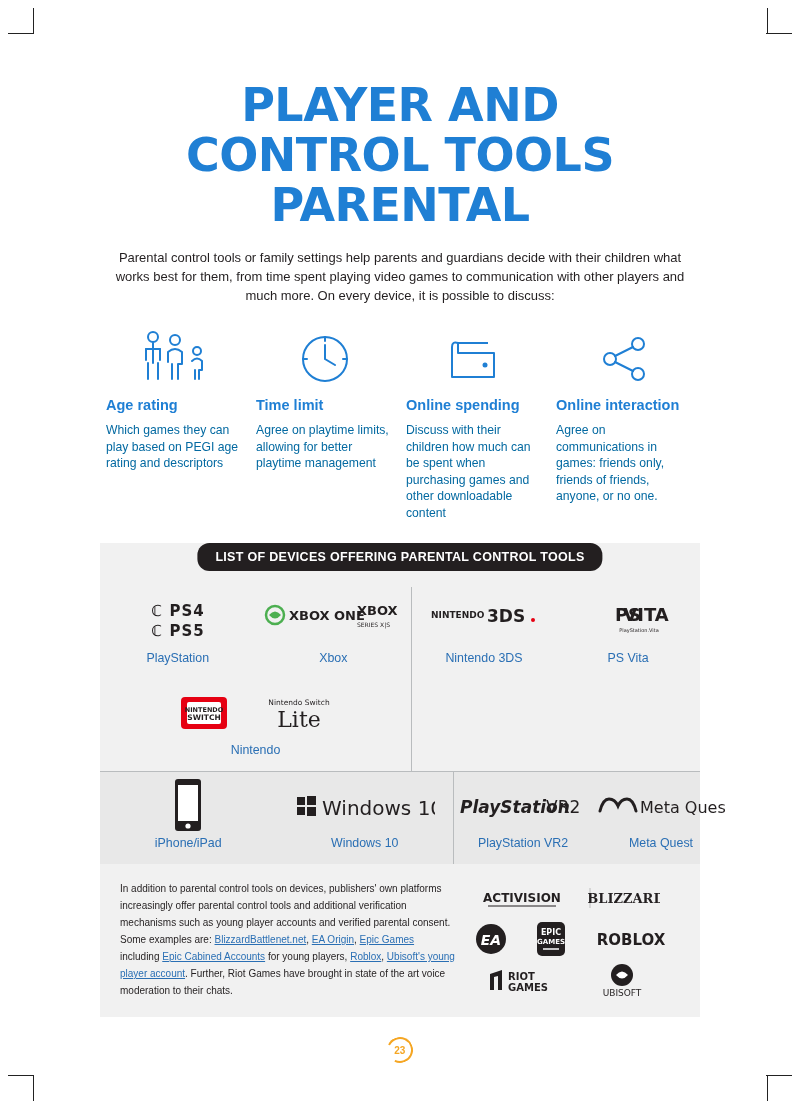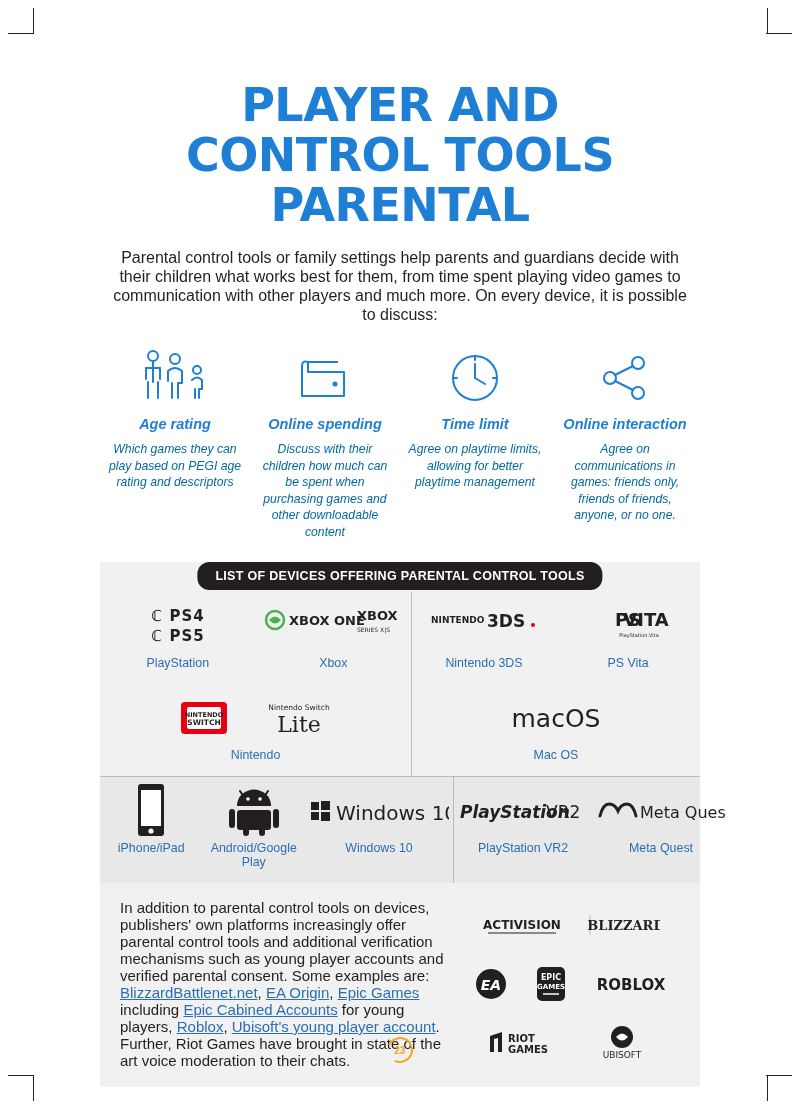--- a/index.html
+++ b/index.html
@@ -26,66 +26,66 @@
     font-size: 46px;
     line-height: 50px;
     text-align: center;
     letter-spacing: -0.5px;
     margin-bottom: 18px;
   }
   h1.title .ln { display: block; }
 
   .intro {
     text-align: center;
-    font-size: 16px;
+    font-size: 13px;
     line-height: 19px;
     color: #231f20;
     padding: 0 8px;
   }
 
   .features {
     display: flex;
     margin-top: 22px;
   }
-  .feature { flex: 1; text-align: center; padding: 0 6px; font-style: italic; }
+  .feature { flex: 1; text-align: left; padding: 0 6px; }
   .feature .ficon { height: 58px; display: flex; align-items: flex-end; justify-content: center; margin-bottom: 12px; }
   .feature .fname {
     color: #1f7fd4; font-weight: bold; font-size: 14.5px; margin-bottom: 9px;
   }
   .feature .fdesc { font-size: 12.2px; line-height: 16.5px; color: #0369a1; }
 
   
   .devices-wrap { margin-top: 22px; position: relative; }
   .panel-header {
     position: absolute; left: 50%; top: 0; transform: translateX(-50%);
     background: #231f20; color: #fff;
     font-size: 12.5px; font-weight: bold; letter-spacing: .3px;
     padding: 7px 18px; border-radius: 12px;
     white-space: nowrap;
     z-index: 5;
   }
-  .panel-body { background: #f1f1f1; padding-top: 30px; }
+  .panel-body { background: #f1f1f1; padding-top: 44px; }
   .row-top { display: flex; }
   .col-left { width: 52%; border-right: 1px solid #b9bcbe; }
   .col-right { width: 48%; }
   .devgrid { display: flex; }
   .dev {
     flex: 1; text-align: center; padding: 12px 4px 14px;
   }
   .dev .dicon { height: 44px; display: flex; align-items: center; justify-content: center; }
   .dev .dlabel { color: #2a6fb4; font-size: 12.4px; margin-top: 8px; }
 
   .divider-h { border-top: 1px solid #b9bcbe; }
   .band2 { background: #e8e8e8; display: flex; margin-top: 0; }
   .band2 .left { width: 59%; display: flex; border-right: 1px solid #b9bcbe; }
   .band2 .right { width: 41%; display: flex; }
 
   
   .note-wrap { background: #f1f1f1; display: flex; padding: 16px 20px 18px; }
-  .note-text { width: 60%; font-size: 15px; line-height: 17px; color: #231f20; }
+  .note-text { width: 60%; font-size: 10px; line-height: 17px; color: #231f20; }
   .note-text a { color: #2a6fb4; }
   .logos { width: 40%; display: flex; flex-wrap: wrap; align-items: center; justify-content: center; gap: 6px 26px; padding-left: 6px; }
   .logo { height: 26px; display: flex; align-items: center; justify-content: center; }
 
   .visit {
     margin-top: 20px; font-size: 12.6px; line-height: 19px; color: #231f20;
     padding: 0 4px;
   }
   .visit a { color: #2a6fb4; }
 
@@ -140,40 +140,40 @@
             <circle cx="58" cy="22" r="4"></circle>
             <path d="M53 32 q5 -5 10 0 l0 9 l-3 0 l0 9 M56 41 l0 9" stroke-linecap="round" stroke-linejoin="round"></path>
           </svg>
         </div>
         <div class="fname">Age rating</div>
         <div class="fdesc">Which games they can play based on PEGI age rating and descriptors</div>
       </div>
 
       <div class="feature">
         <div class="ficon">
+          <svg width="56" height="56" viewBox="0 0 56 56" fill="none" stroke="#1f7fd4" stroke-width="2">
+            <circle cx="28" cy="30" r="22"></circle>
+            <path d="M28 16 L28 30 L38 36" stroke-linecap="round"></path>
+            <path d="M28 8 L28 12 M46 30 L50 30 M6 30 L10 30" stroke-linecap="round"></path>
+          </svg>
+        </div>
+        <div class="fname">Time limit</div>
+        <div class="fdesc">Agree on playtime limits, allowing for better playtime management</div>
+      </div>
+
+      <div class="feature">
+        <div class="ficon">
           <svg width="62" height="52" viewBox="0 0 62 52" fill="none" stroke="#1f7fd4" stroke-width="2" stroke-linejoin="round">
             <path d="M8 14 L8 44 L50 44 L50 20 L14 20 L14 10 L44 10"></path>
             <path d="M8 14 q0 -6 6 -4"></path>
             <circle cx="41" cy="32" r="2.5" fill="#1f7fd4" stroke="none"></circle>
           </svg>
         </div>
         <div class="fname">Online spending</div>
         <div class="fdesc">Discuss with their children how much can be spent when purchasing games and other downloadable content</div>
-      </div>
-
-      <div class="feature">
-        <div class="ficon">
-          <svg width="56" height="56" viewBox="0 0 56 56" fill="none" stroke="#1f7fd4" stroke-width="2">
-            <circle cx="28" cy="30" r="22"></circle>
-            <path d="M28 16 L28 30 L38 36" stroke-linecap="round"></path>
-            <path d="M28 8 L28 12 M46 30 L50 30 M6 30 L10 30" stroke-linecap="round"></path>
-          </svg>
-        </div>
-        <div class="fname">Time limit</div>
-        <div class="fdesc">Agree on playtime limits, allowing for better playtime management</div>
       </div>
 
       <div class="feature">
         <div class="ficon">
           <svg width="56" height="52" viewBox="0 0 56 52" fill="none" stroke="#1f7fd4" stroke-width="2">
             <circle cx="41" cy="11" r="6"></circle>
             <circle cx="41" cy="41" r="6"></circle>
             <circle cx="13" cy="26" r="6"></circle>
             <path d="M18 23 L36 14 M18 29 L36 38" stroke-linecap="round"></path>
           </svg>
@@ -254,64 +254,40 @@
                     <text x="148" y="14" text-anchor="middle" font-family="DejaVu Sans, sans-serif" font-size="7.5" fill="#231f20">Nintendo Switch</text>
                     <text x="148" y="36" text-anchor="middle" font-family="DejaVu Serif, serif" font-size="22" fill="#231f20">Lite</text>
                   </svg>
                 </div>
                 <div class="dlabel">Nintendo</div>
               </div>
             </div>
           </div>
           <div class="col-right">
             <div class="devgrid">
-              <div class="dev">
-                <div class="dicon">
-                  <svg width="120" height="40" viewBox="0 0 120 40">
-                    <text x="60" y="29" text-anchor="middle" font-family="DejaVu Sans, sans-serif" font-size="25" fill="#231f20">macOS</text>
-                  </svg>
-                </div>
-                <div class="dlabel">Mac OS</div>
-              </div>
             </div>
           </div>
         </div>
 
         <div class="divider-h"></div>
 
         <div class="band2">
           <div class="left">
             <div class="dev">
               <div class="dicon">
                 <svg width="42" height="58" viewBox="0 0 42 58">
                   <rect x="8" y="2" width="26" height="52" rx="3" fill="#231f20"></rect>
                   <rect x="11" y="8" width="20" height="36" fill="#fff"></rect>
                   <circle cx="21" cy="49" r="2.6" fill="#fff"></circle>
                 </svg>
               </div>
               <div class="dlabel">iPhone/iPad</div>
             </div>
             <div class="dev">
               <div class="dicon">
-                <svg width="52" height="50" viewBox="0 0 52 50" fill="#231f20">
-                  <path d="M14 8 q12 -9 24 0 q5 5 5 12 L9 20 q0 -7 5 -12z"></path>
-                  <circle cx="20" cy="13" r="1.8" fill="#fff"></circle>
-                  <circle cx="32" cy="13" r="1.8" fill="#fff"></circle>
-                  <path d="M12 5 L16 11 M40 5 L36 11" stroke="#231f20" stroke-width="2" fill="none" stroke-linecap="round"></path>
-                  <rect x="9" y="24" width="34" height="20" rx="3"></rect>
-                  <rect x="1" y="23" width="6" height="19" rx="3"></rect>
-                  <rect x="45" y="23" width="6" height="19" rx="3"></rect>
-                  <rect x="15" y="42" width="6" height="8" rx="3"></rect>
-                  <rect x="31" y="42" width="6" height="8" rx="3"></rect>
-                </svg>
-              </div>
-              <div class="dlabel">Android/Google Play</div>
-            </div>
-            <div class="dev">
-              <div class="dicon">
                 <svg width="140" height="34" viewBox="0 0 140 34">
                   <rect x="2" y="8" width="8" height="8" fill="#231f20"></rect>
                   <rect x="12" y="7" width="9" height="9" fill="#231f20"></rect>
                   <rect x="2" y="18" width="8" height="8" fill="#231f20"></rect>
                   <rect x="12" y="18" width="9" height="9" fill="#231f20"></rect>
                   <text x="27" y="26" font-family="DejaVu Sans, sans-serif" font-size="20" fill="#231f20">Windows 10</text>
                 </svg>
               </div>
               <div class="dlabel">Windows 10</div>
             </div>

